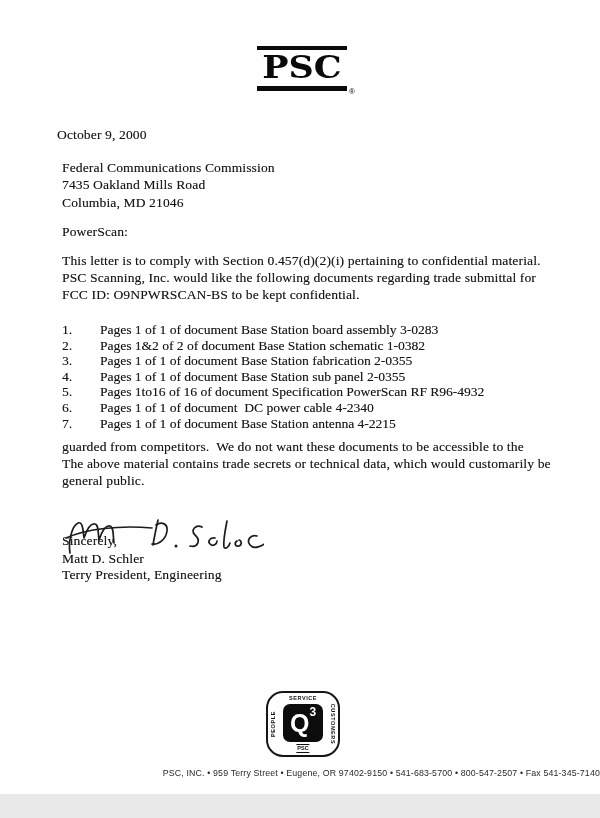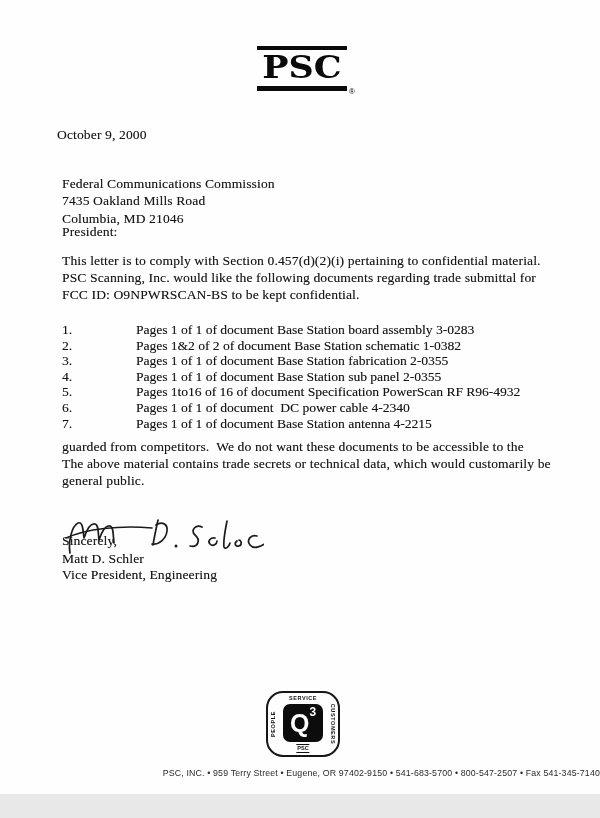--- a/index.html
+++ b/index.html
@@ -20,27 +20,27 @@
     position:absolute; left:2px; top:3px; width:86px; text-align:center;
     font-family:"DejaVu Serif", serif; font-weight:700; font-size:35px;
     line-height:37px; letter-spacing:0px; color:#0a0a0a;
     transform:scaleY(0.92); transform-origin:top center; text-shadow:none;
   }
   .psc-logo .reg { position:absolute; right:-8px; bottom:-4px; font-size:8px; font-family:"Liberation Sans", sans-serif; color:#0a0a0a; text-shadow:none; }
 
   
   .abs { position:absolute; }
   .body-text { font-size:13.5px; line-height:16.8px; letter-spacing:0.15px; }
-  .addr { line-height:17.3px;margin-top:16px; }
+  .addr { line-height:17.3px; }
   .pre { white-space:pre-wrap; }
 
   .doc-list { left:62px; top:322px; width:500px; font-size:13.5px; }
   .doc-list .row { display:flex; line-height:15.6px; }
   .doc-list .num { width:38px; flex:0 0 38px; }
-  .doc-list .txt { flex:1;margin-left:36px; }
+  .doc-list .txt { flex:1; }
 
   
   .signature { position:absolute; left:64px; top:511px; }
 
   
   .seal {
     position:absolute; left:266px; top:691px; width:74px; height:66px;
     border:2px solid #161616; border-radius:17px;
     font-family:"Liberation Sans", sans-serif; text-shadow:none;
   }
@@ -81,21 +81,21 @@
   </div>
 
   <div class="abs body-text" style="left:45px; top:127px;margin-left:12px;">October 9, 2000</div>
 
   <div class="abs body-text addr" style="left:62px; top:159px;">
     <div>Federal Communications Commission</div>
     <div>7435 Oakland Mills Road</div>
     <div>Columbia, MD 21046</div>
   </div>
 
-  <div class="abs body-text" style="left:62px; top:224px;">President:</div>
+  <div class="abs body-text" style="left:62px; top:224px;">PowerScan:</div>
 
   <div class="abs body-text" style="left:62px; top:253px; width:505px;">
     <div>This letter is to comply with Section 0.457(d)(2)(i) pertaining to confidential material.</div>
     <div>PSC Scanning, Inc. would like the following documents regarding trade submittal for</div>
     <div>FCC ID: O9NPWRSCAN-BS to be kept confidential.</div>
   </div>
 
   <div class="abs doc-list">
     <div class="row">
       <span class="num">1.</span>
@@ -144,21 +144,21 @@
       <circle cx="112" cy="35" r="1.5" fill="#1c1c1c" stroke="none"></circle>
       <path d="M138,16 C132,13 126,19 131,24 C137,29 134,37 126,35"></path>
       <path d="M151,27 C147,26 143,30 146,33 C149,36 153,33 153,30"></path>
       <path d="M163,10 C161,20 159,30 160,36 C161,39 165,36 166,32"></path>
       <path d="M173,30 C170,32 171,36 175,35 C178,34 178,30 175,29"></path>
       <path d="M193,25 C187,23 182,29 186,34 C190,39 198,35 203,31"></path>
     </g>
   </svg>
 
   <div class="abs body-text" style="left:62px; top:551px;">Matt D. Schler</div>
-  <div class="abs body-text" style="left:62px; top:567px;">Vice President, Engineering</div>
+  <div class="abs body-text" style="left:62px; top:567px;">Terry President, Engineering</div>
 
   <div class="seal">
     <span class="lbl lbl-top">SERVICE</span>
     <span class="lbl lbl-left">PEOPLE</span>
     <span class="lbl lbl-right">CUSTOMERS</span>
     <div class="core">
       <span class="q">Q</span>
       <sup>3</sup>
     </div>
     <span class="mini-psc">PSC</span>

